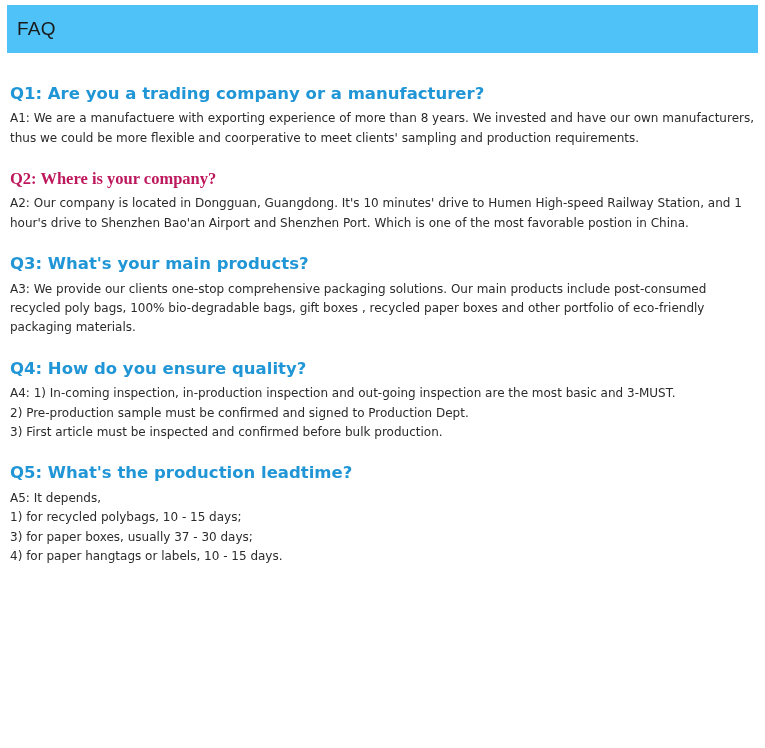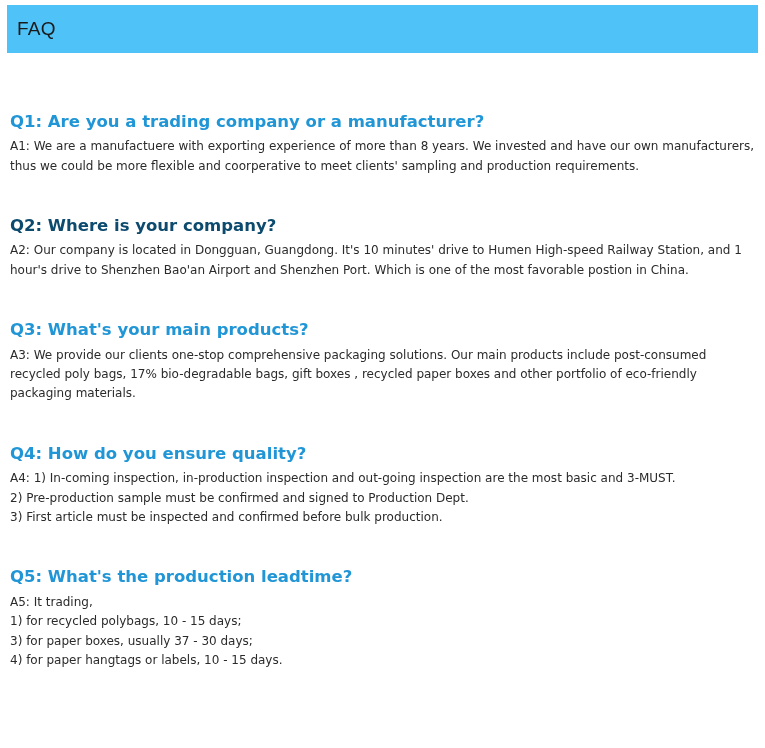--- a/index.html
+++ b/index.html
@@ -18,35 +18,34 @@
     width: 765px;
     position: relative;
   }
   .faq-header {
     background: #4fc3f7;
     height: 48px;
     display: flex;
     align-items: center;
     padding-left: 10px;
     box-sizing: border-box;
-    margin: 5px 7px 5px 7px;
+    margin: 5px 7px 16px 7px;
     width: 751px;
   }
   .faq-header-title {
     font-size: 19px;
     color: #1a1a1a;
     font-family: "Liberation Sans", sans-serif;
     letter-spacing: 0.2px;
   }
   .faq-body {
     padding: 14px 10px 0 10px;
   }
   .qa-block {
     margin-bottom: 20px;
-    margin-top: 39px;
   }
   .qa-question {
     color: #2196d6;
     font-weight: bold;
     font-size: 16.5px;
     font-family: "DejaVu Sans", sans-serif;
     margin: 0 0 4px 0;
     line-height: 1.35;
   }
   .qa-answer {
@@ -72,46 +71,46 @@
   <div class="faq-body">
 
     <div class="qa-block">
       <p class="qa-question" style="color: rgb(33, 150, 214);">Q1: Are you a trading company or a manufacturer?</p>
       <p class="qa-answer">
         <span class="line">A1: We are a manufactuere with exporting experience of more than 8 years. We invested and have our own manufacturers, thus we could be more flexible and coorperative to meet clients' sampling and production requirements.</span>
       </p>
     </div>
 
     <div class="qa-block">
-      <p class="qa-question" style="color: #0c4a6e;">Q2: Where is your company?</p>
+      <p class="qa-question" style="color: #be185d; font-family: Liberation Serif, serif;">Q2: Where is your company?</p>
       <p class="qa-answer">
         <span class="line">A2: Our company is located in Dongguan, Guangdong. It's 10 minutes' drive to Humen High-speed Railway Station, and 1 hour's drive to Shenzhen Bao'an Airport and Shenzhen Port. Which is one of the most favorable postion in China.</span>
       </p>
     </div>
 
     <div class="qa-block">
       <p class="qa-question" style="color: rgb(33, 150, 214);">Q3: What's your main products?</p>
       <p class="qa-answer">
-        <span class="line">A3: We provide our clients one-stop comprehensive packaging solutions. Our main products include post-consumed recycled poly bags, 17% bio-degradable bags, gift boxes , recycled paper boxes and other portfolio of eco-friendly packaging materials.</span>
+        <span class="line">A3: We provide our clients one-stop comprehensive packaging solutions. Our main products include post-consumed recycled poly bags, 100% bio-degradable bags, gift boxes , recycled paper boxes and other portfolio of eco-friendly packaging materials.</span>
       </p>
     </div>
 
     <div class="qa-block">
       <p class="qa-question" style="color: rgb(33, 150, 214);">Q4: How do you ensure quality?</p>
       <p class="qa-answer">
         <span class="line">A4: 1) In-coming inspection, in-production inspection and out-going inspection are the most basic and 3-MUST.</span>
         <span class="line">2) Pre-production sample must be confirmed and signed to Production Dept.</span>
         <span class="line">3) First article must be inspected and confirmed before bulk production.</span>
       </p>
     </div>
 
     <div class="qa-block">
       <p class="qa-question" style="color: rgb(33, 150, 214);">Q5: What's the production leadtime?</p>
       <p class="qa-answer">
-        <span class="line">A5: It trading,</span>
+        <span class="line">A5: It depends,</span>
         <span class="line">1) for recycled polybags, 10 - 15 days;</span>
         <span class="line">3) for paper boxes, usually 37 - 30 days;</span>
         <span class="line">4) for paper hangtags or labels, 10 - 15 days.</span>
       </p>
     </div>
 
   </div>
 </div>
 
 </body></html>

